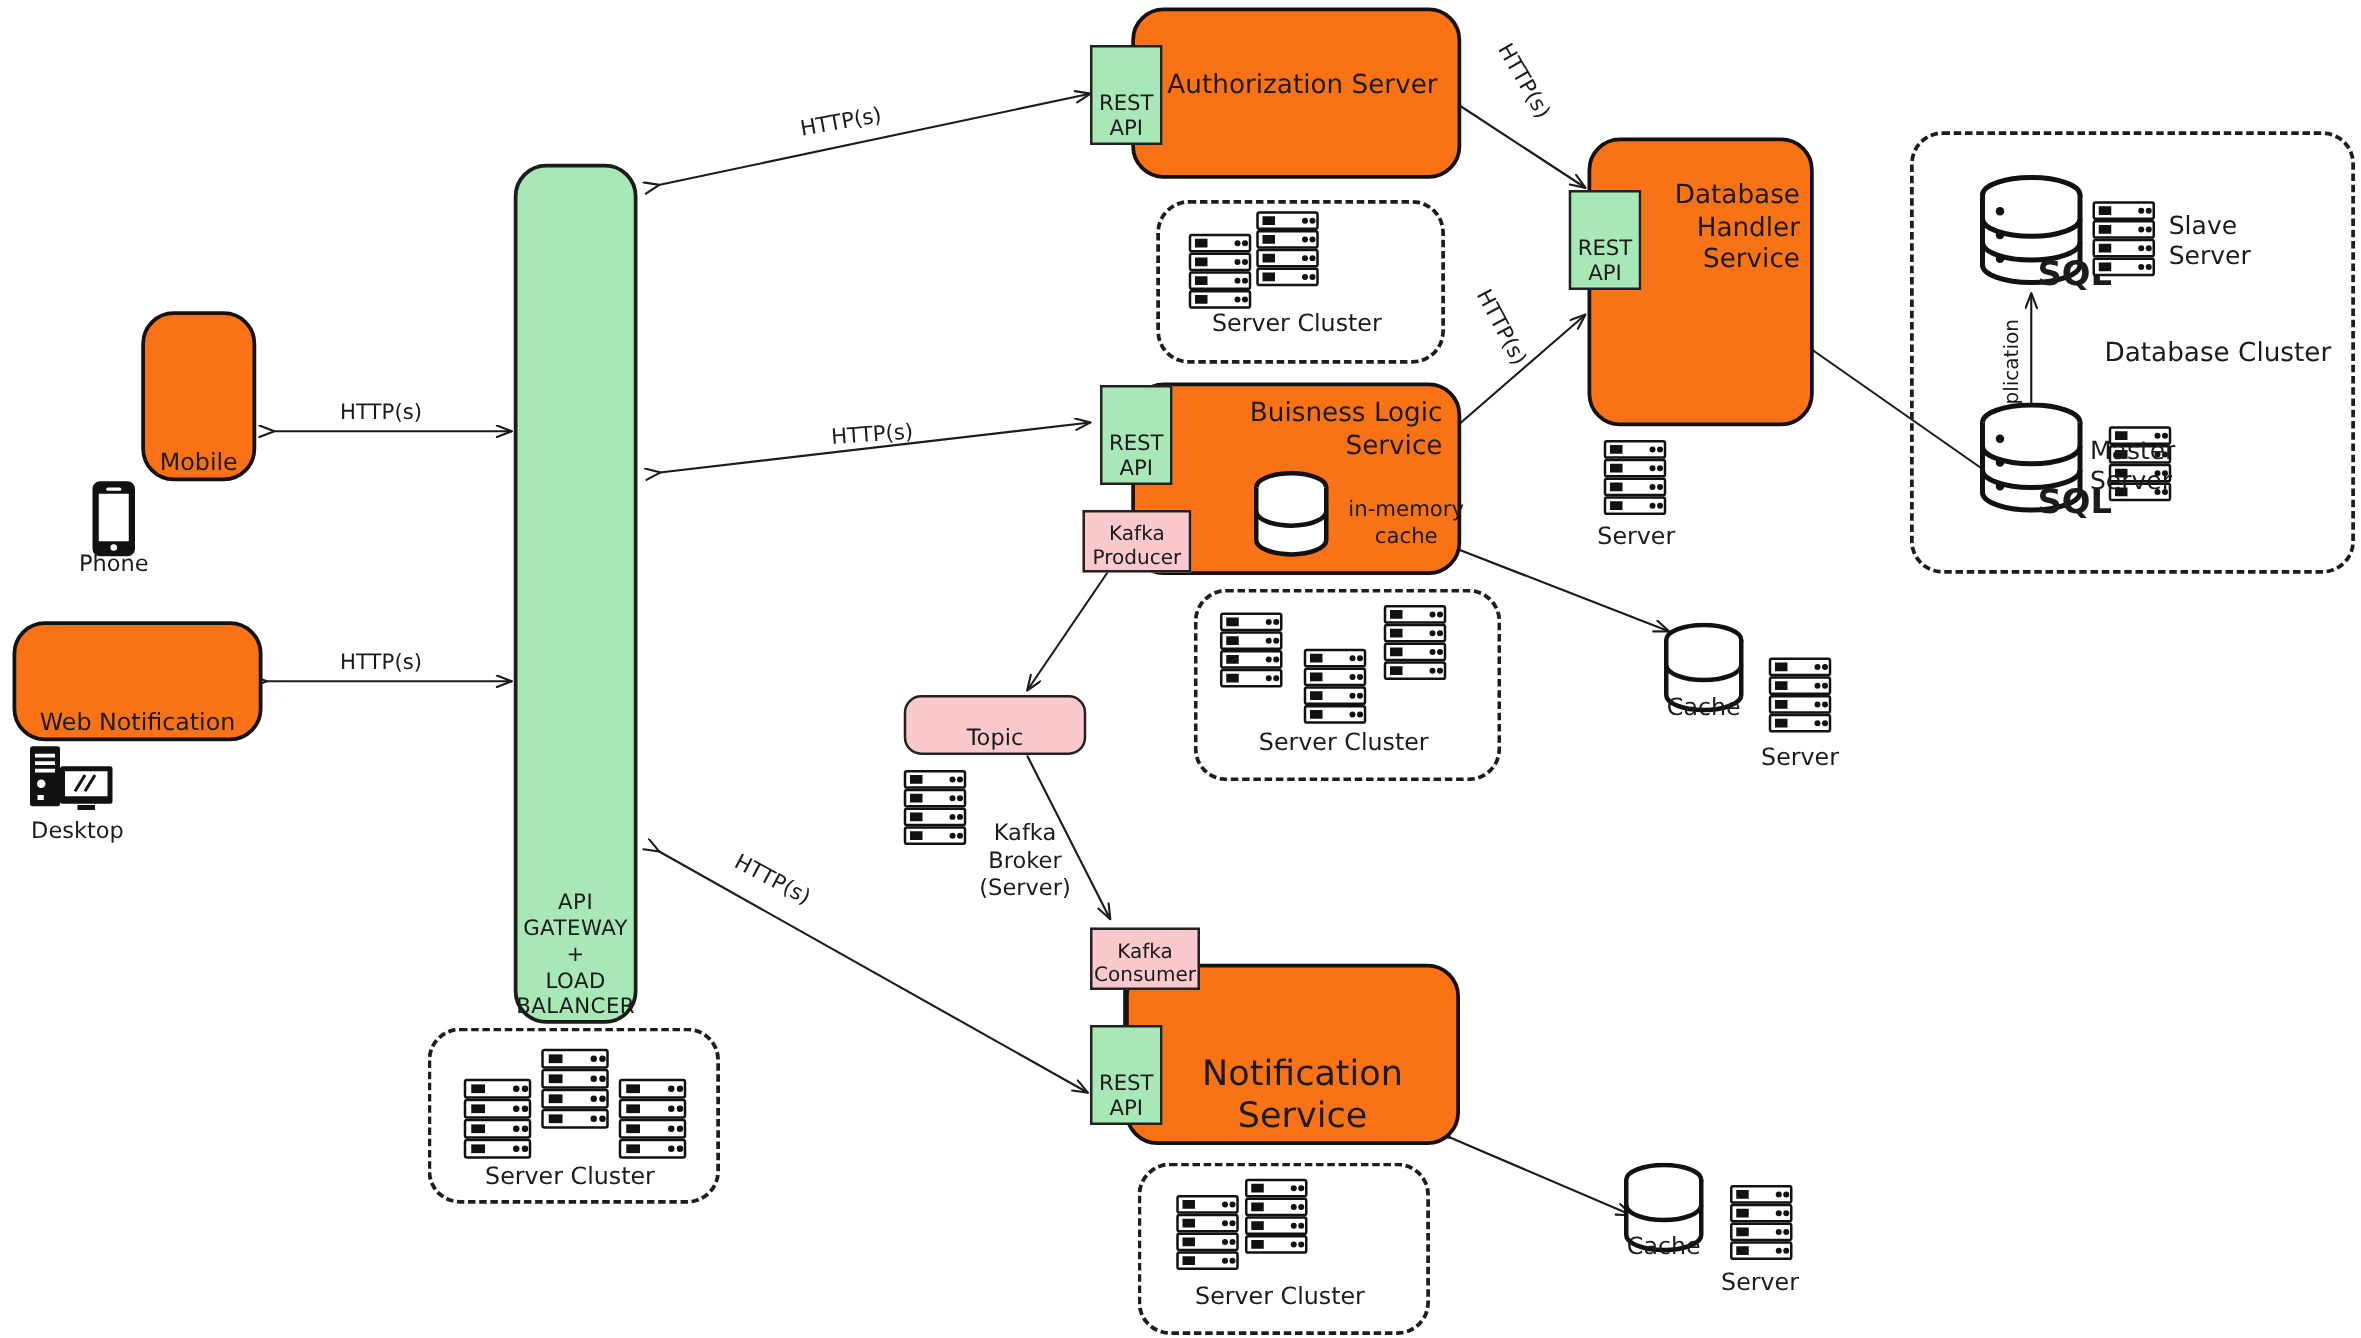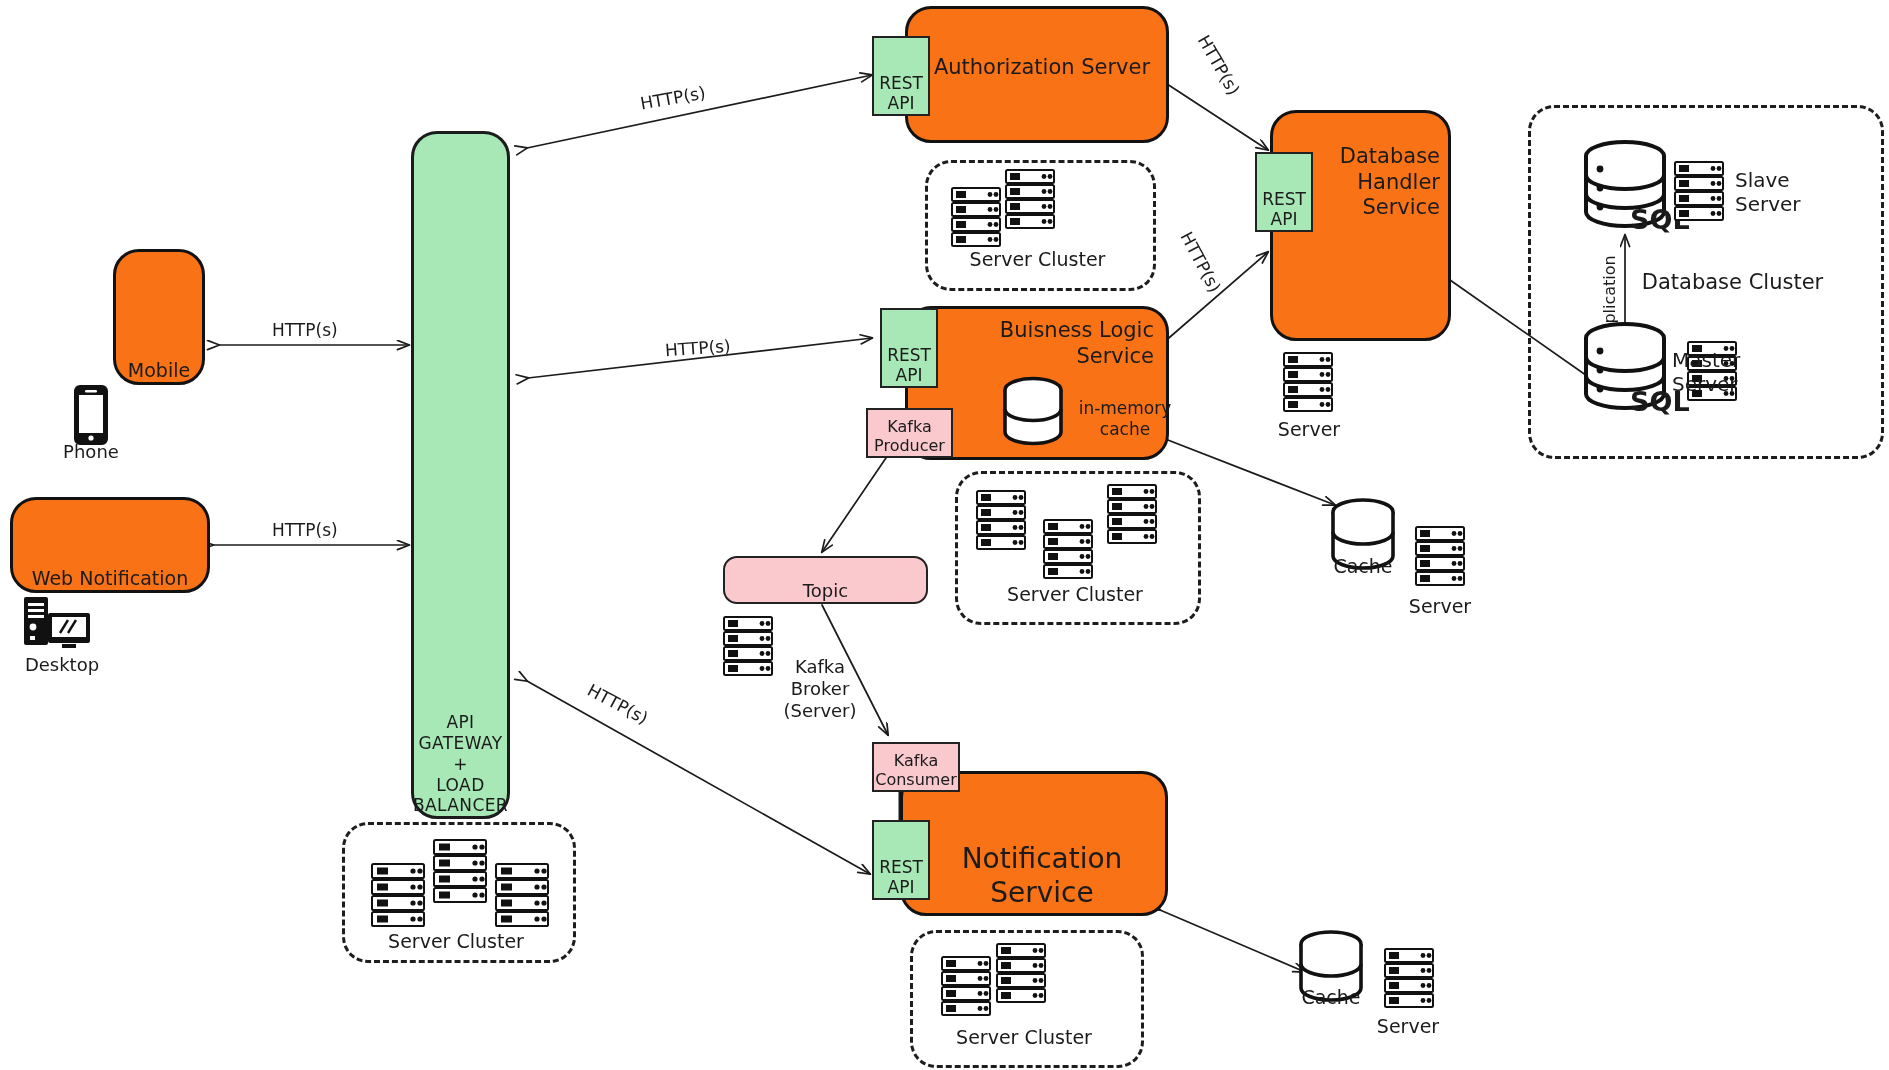--- a/index.html
+++ b/index.html
@@ -441,21 +441,21 @@
           <circle cx="46" cy="38.5" r="2.4"></circle>
         <rect x="6" y="50" width="10" height="7"></rect>
           <circle cx="40" cy="53.5" r="2.4"></circle>
           <circle cx="46" cy="53.5" r="2.4"></circle>
       </g>
     </svg>
   </div>
   <div class="plain-label" style="left:1258px; top:418px; width:102px; font-size:19px;">Server</div>
 
   <div class="dashed-box" style="position:absolute; left:1528px; top:105px; width:350px; height:348px;"></div>
-  <div class="plain-label" style="left:1600px; top:270px; width:265px; font-size:21px; text-align:center;">Database Cluster</div>
+  <div class="plain-label" style="left:1600px; top:270px; width:265px; font-size:21px; text-align:right;">Database Cluster</div>
 
   <div class="icon-wrap" style="left:1582px; top:140px;">
     <svg width="86" height="92" viewBox="0 0 86 92">
       <ellipse cx="43" cy="16" rx="39" ry="14" fill="#ffffff" stroke="#111111" stroke-width="4"></ellipse>
       <path d="M4 16 V 72 A 39 14 0 0 0 82 72 V 16" fill="#ffffff" stroke="#111111" stroke-width="4"></path>
       <path d="M4 35 A 39 14 0 0 0 82 35" fill="none" stroke="#111111" stroke-width="4"></path>
       <path d="M4 54 A 39 14 0 0 0 82 54" fill="none" stroke="#111111" stroke-width="4"></path>
       <circle cx="18" cy="29" r="3.4" fill="#111111"></circle>
       <circle cx="18" cy="48" r="3.4" fill="#111111"></circle>
       <circle cx="18" cy="67" r="3.4" fill="#111111"></circle>
@@ -557,21 +557,21 @@
           <circle cx="40" cy="38.5" r="2.4"></circle>
           <circle cx="46" cy="38.5" r="2.4"></circle>
         <rect x="6" y="50" width="10" height="7"></rect>
           <circle cx="40" cy="53.5" r="2.4"></circle>
           <circle cx="46" cy="53.5" r="2.4"></circle>
       </g>
     </svg>
   </div>
   <div class="plain-label" style="left:1390px; top:595px; width:100px; font-size:19px;">Server</div>
 
-  <div class="node pink-round" style="left:723px; top:556px; width:205px; height:48px; font-size:18px;">
+  <div class="node pink-round" style="left:723px; top:556px; width:146px; height:48px; font-size:18px;">
     <span>Topic</span>
   </div>
   <div class="icon-wrap" style="left:722px; top:615px;">
     <svg width="52" height="62" viewBox="0 0 52 62">
       <g stroke="#111111" stroke-width="2" fill="#ffffff">
         <rect x="2" y="2" width="48" height="13" rx="1.5"></rect>
           <rect x="2" y="17" width="48" height="13" rx="1.5"></rect>
         <rect x="2" y="32" width="48" height="13" rx="1.5"></rect>
           <rect x="2" y="47" width="48" height="13" rx="1.5"></rect>
       </g>

